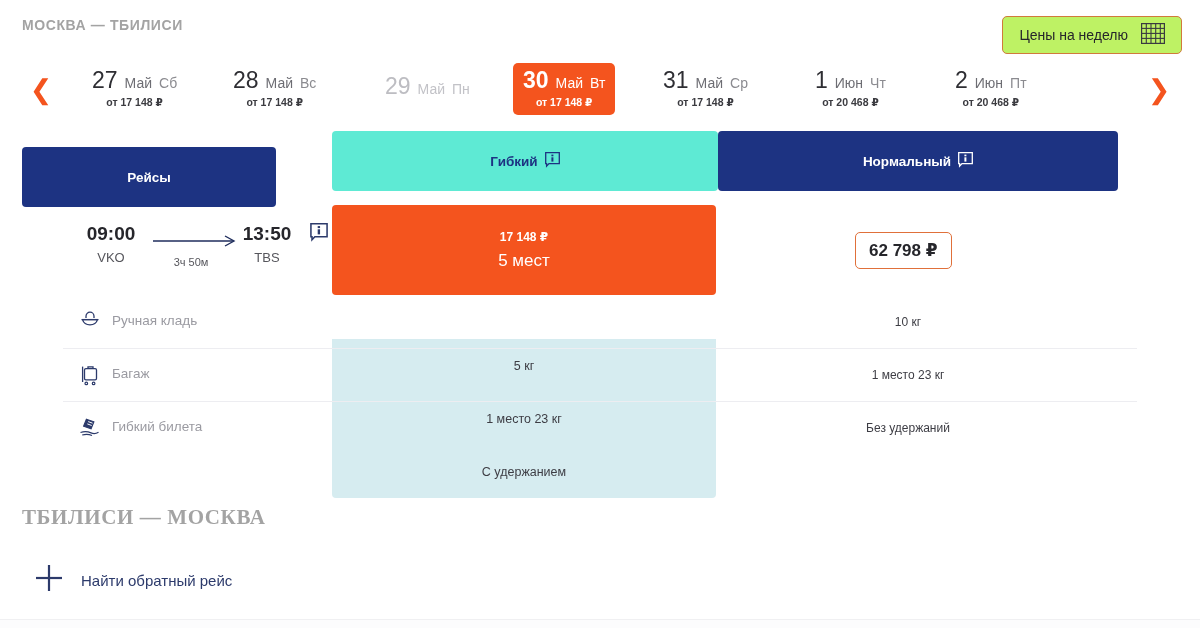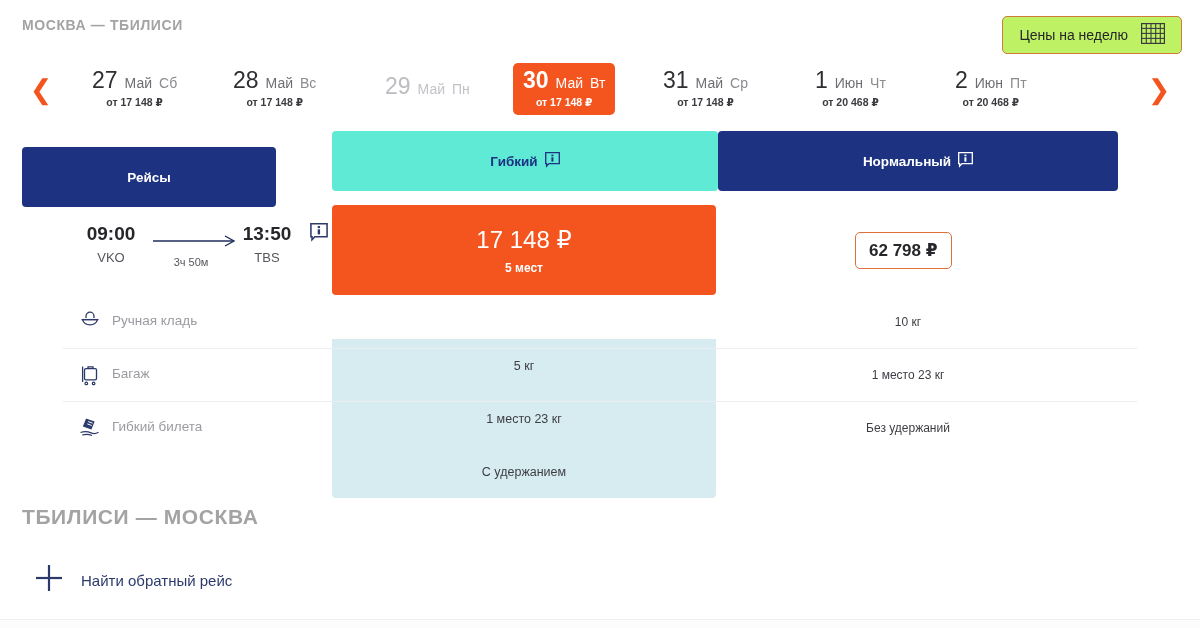--- a/index.html
+++ b/index.html
@@ -93,22 +93,22 @@
   .fl-dur { font-size: 11px; color: #56565c; margin-top: 5px; }
   .fl-info { position: absolute; left: 247px; top: 0px; }
 
   
   .price-main {
     position: absolute; left: 332px; top: 0; width: 384px; height: 90px;
     background: #f4541e; border-radius: 4px;
     display: flex; flex-direction: column; align-items: center; justify-content: center;
     cursor: pointer;
   }
-  .price-main .pm-val { font-size: 24px; font-weight: normal; color: #ffffff; }
-  .price-main .pm-sub { font-size: 12px; font-weight: bold; color: #ffffff; margin-top: 7px; }
+  .price-main .pm-val { font-size: 12px; font-weight: bold; color: #ffffff; }
+  .price-main .pm-sub { font-size: 17px; font-weight: normal; color: #ffffff; margin-top: 7px; }
 
   .price-alt {
     position: absolute; left: 855px; top: 27px;
     border: 1.6px solid #e0703a; border-radius: 5px;
     padding: 7px 13px; background: #fff; cursor: pointer;
   }
   .price-alt .pa-val { font-size: 17px; font-weight: bold; color: #26262b; }
 
   
   .feat-rows { position: absolute; left: 0; top: 90px; width: 1200px; }
@@ -130,21 +130,21 @@
   .feat-row:last-child .feat-v1 { border-radius: 0 0 4px 4px; height: 53px; }
   .feat-v2 {
     position: absolute; left: 716px; top: 0; width: 384px; height: 53px;
     display: flex; align-items: center; justify-content: center;
     font-size: 12px; color: #3d3d44;
   }
 
   
   .return-title {
     position: absolute; left: 22px; top: 505px;
-    font-size: 21px; font-weight: bold; letter-spacing: 0.6px; color: #a3a3a3;
+    font-size: 21px; font-weight: bold; letter-spacing: 0.6px; color: #a3a3a3; font-family: Liberation Serif, serif;
   }
   .add-return {
     position: absolute; left: 34px; top: 563px;
     display: flex; align-items: center; gap: 17px; cursor: pointer;
   }
   .add-return .ar-label { font-size: 15px; color: #2c3a6b; }
 
   .bottom-sep {
     position: absolute; left: 0; top: 619px; width: 1200px; height: 1px;
     background: #f0f0f2;

